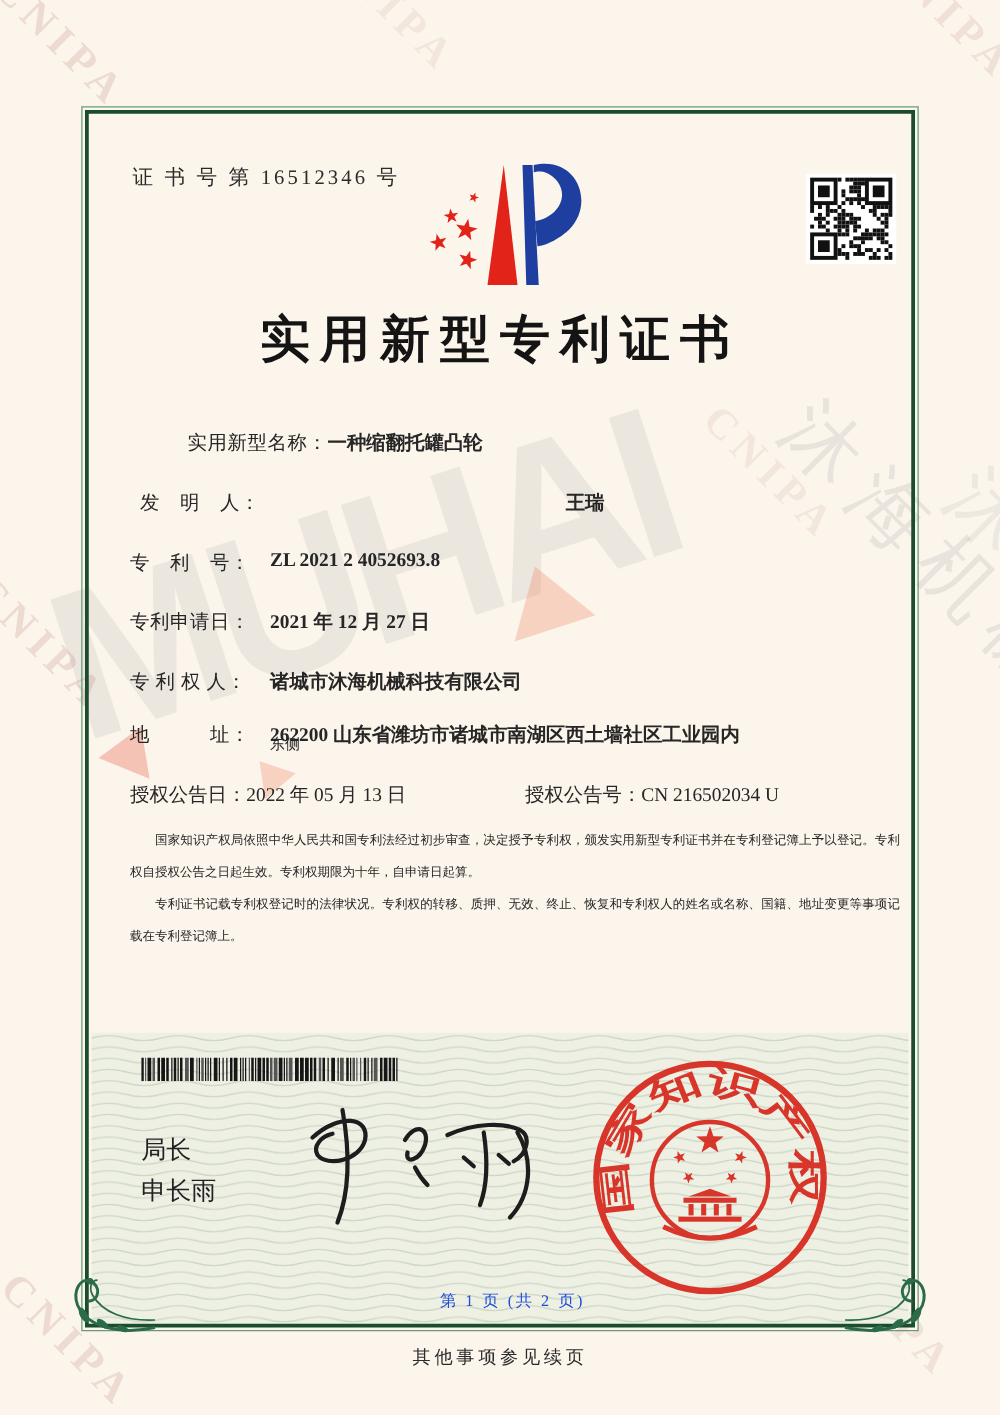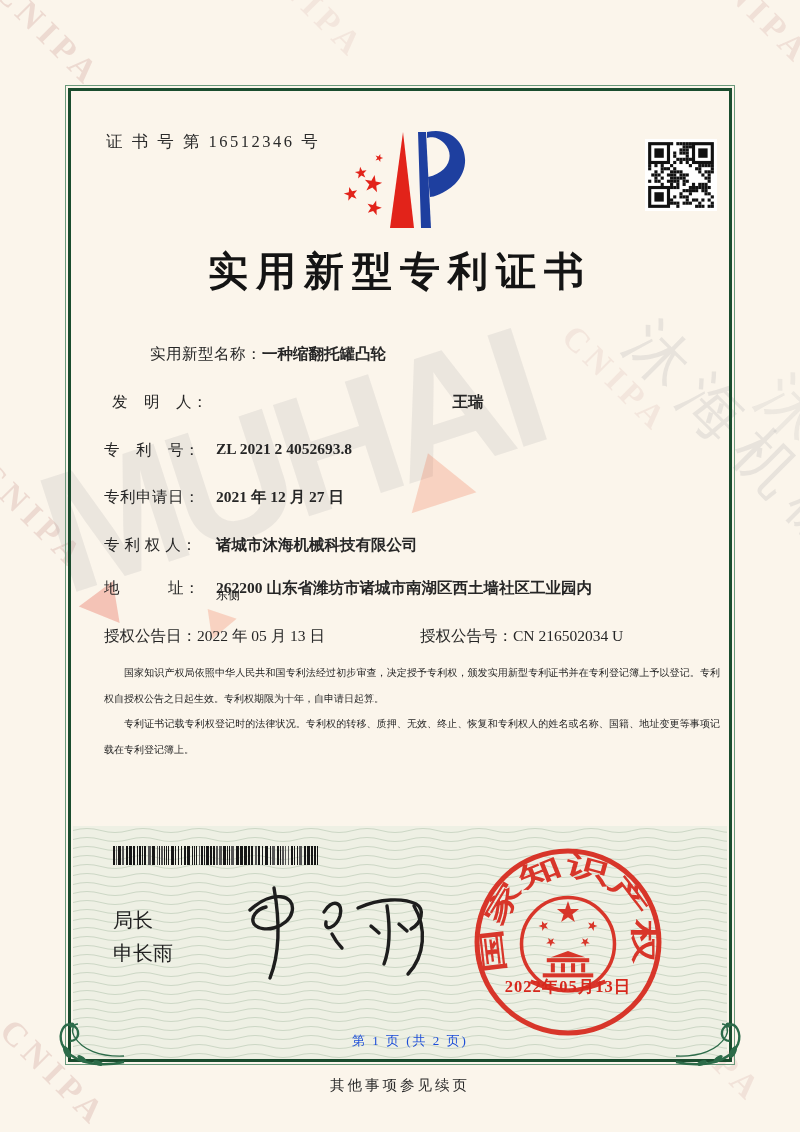--- a/index.html
+++ b/index.html
@@ -412,18 +412,17 @@
       <polygon points="95,104 112,110 78,110"></polygon>
       <rect x="74" y="111" width="42" height="4"></rect>
       <rect x="78" y="116" width="4" height="9"></rect>
       <rect x="88" y="116" width="4" height="9"></rect>
       <rect x="98" y="116" width="4" height="9"></rect>
       <rect x="108" y="116" width="4" height="9"></rect>
       <rect x="70" y="126" width="50" height="4"></rect>
       <path d="M58,134 Q95,152 132,134" fill="none" stroke="#d7281d" stroke-width="4"></path>
     </g>
   </svg>
-  <div class="seal-date">2022年05月13日</div>
 
   <div class="page-no">第 1 页 (共 2 页)</div>
   <div class="contnote">其他事项参见续页</div>
 
 </div>
 
 </body></html>

